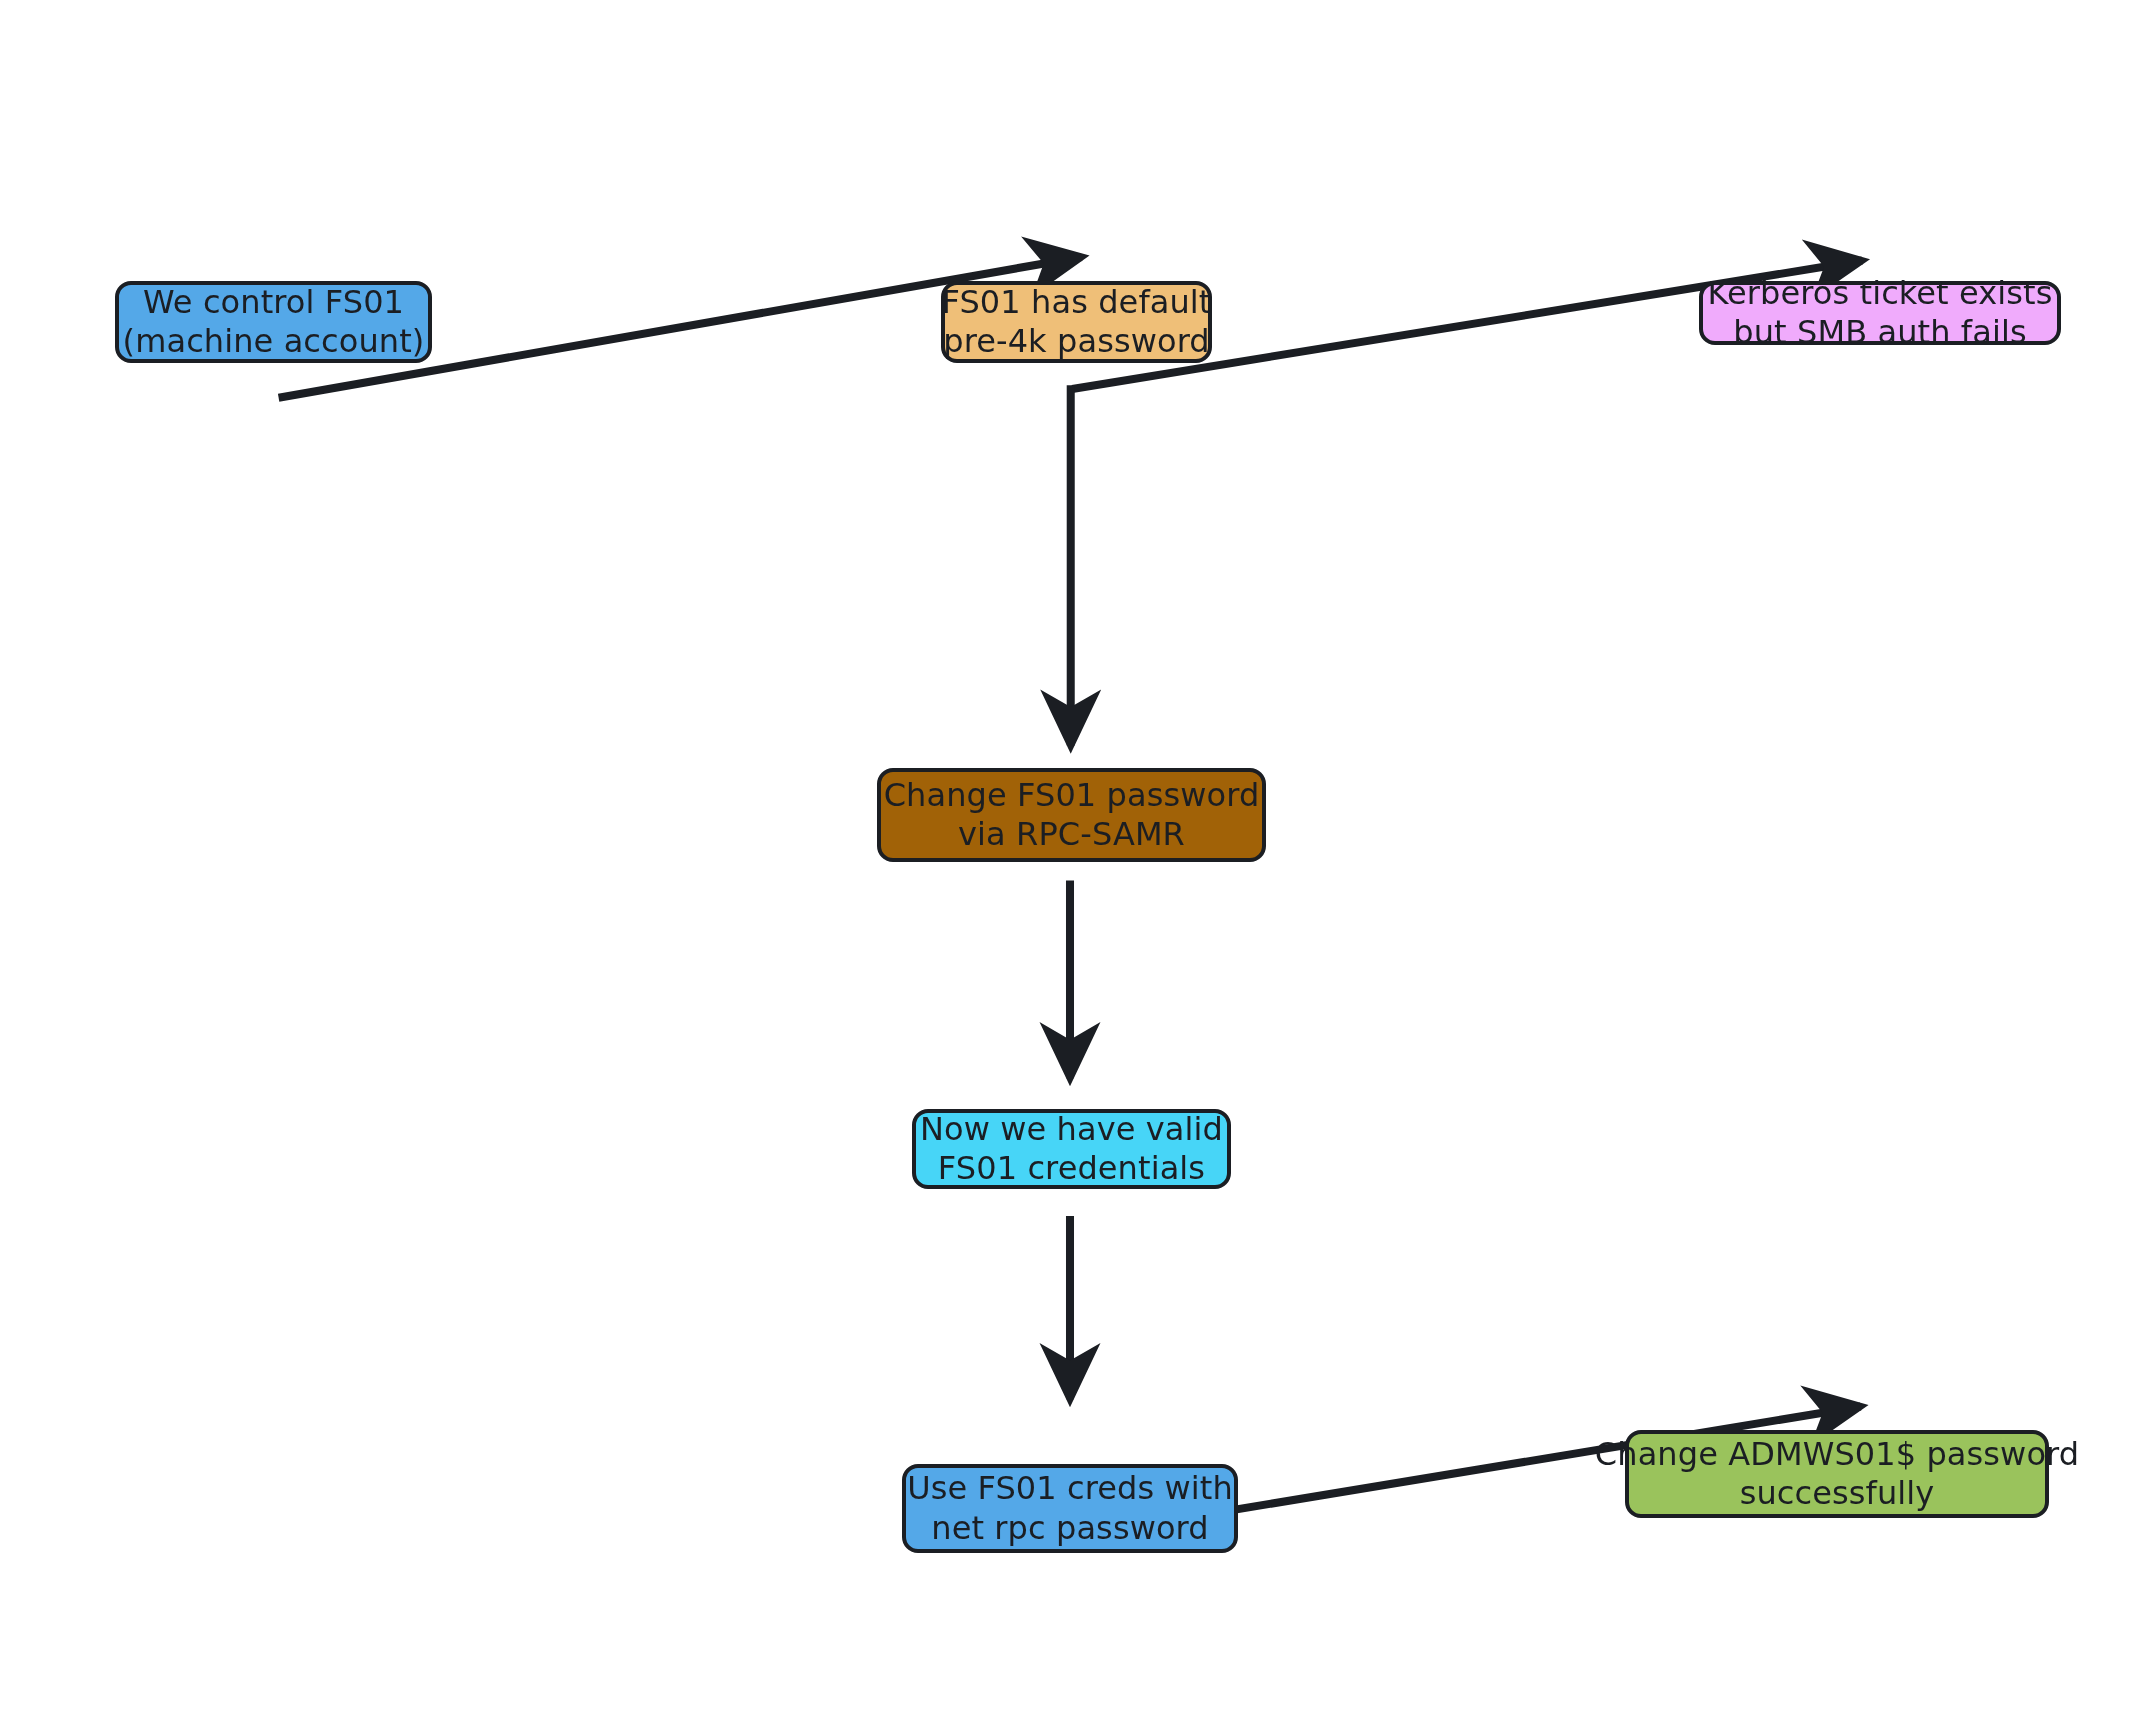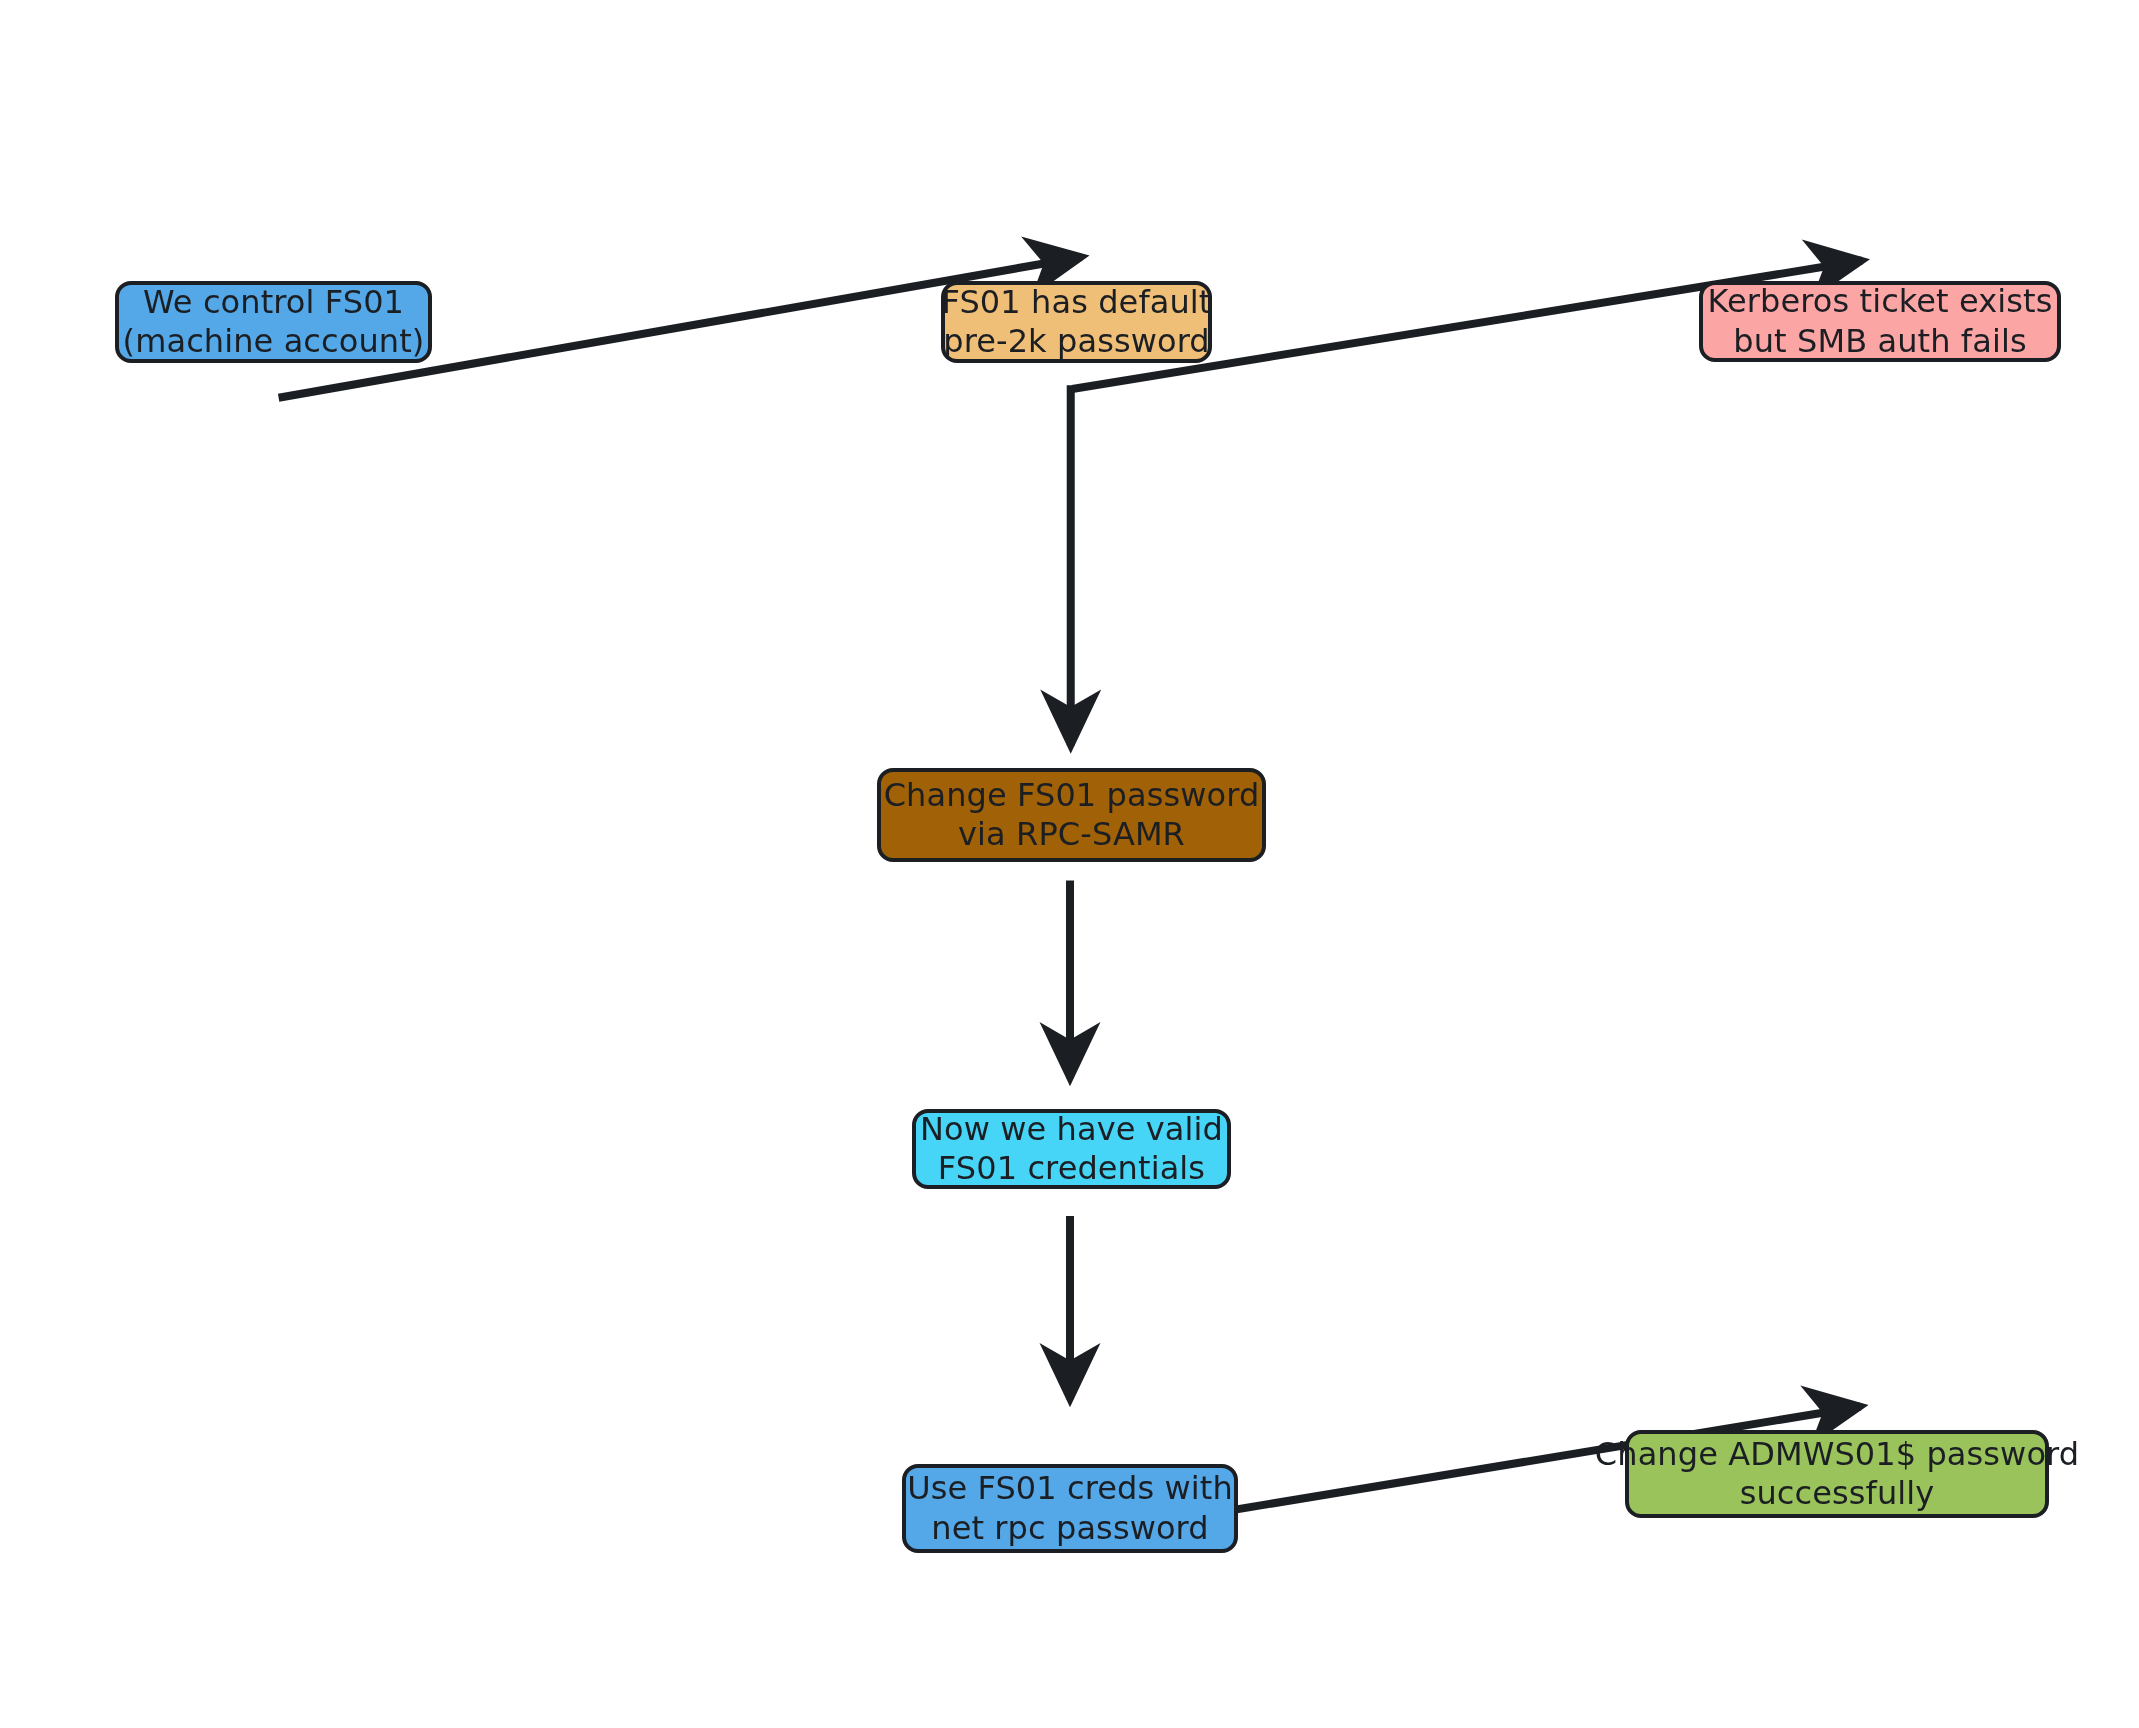--- a/index.html
+++ b/index.html
@@ -71,24 +71,24 @@
     <path d="M 1448 2110 L 2551 1928" fill="none" stroke="#1b1e23" stroke-width="11" marker-end="url(#arrowhead)"></path>
   </svg>
 
   <div class="node" style="left: 115px; top: 281px; width: 317px; height: 82px; background: rgb(84, 168, 232);">
     <span class="node-label">We control FS01
 (machine account)</span>
   </div>
 
   <div class="node" style="left: 941px; top: 281px; width: 271px; height: 82px; background: rgb(239, 191, 120);">
     <span class="node-label">FS01 has default
-pre-2k password</span>
+pre-4k password</span>
   </div>
 
-  <div class="node" style="left: 1699px; top: 281px; width: 362px; height: 81px; background: #fca5a5;">
+  <div class="node" style="left: 1699px; top: 281px; width: 362px; height: 64px; background: #f0abfc;">
     <span class="node-label">Kerberos ticket exists
 but SMB auth fails</span>
   </div>
 
   <div class="node" style="left: 877px; top: 768px; width: 389px; height: 94px; background: #a16207;">
     <span class="node-label">Change FS01 password
 via RPC-SAMR</span>
   </div>
 
   <div class="node" style="left: 912px; top: 1109px; width: 319px; height: 80px; background: rgb(71, 213, 247); text-align: center;">

